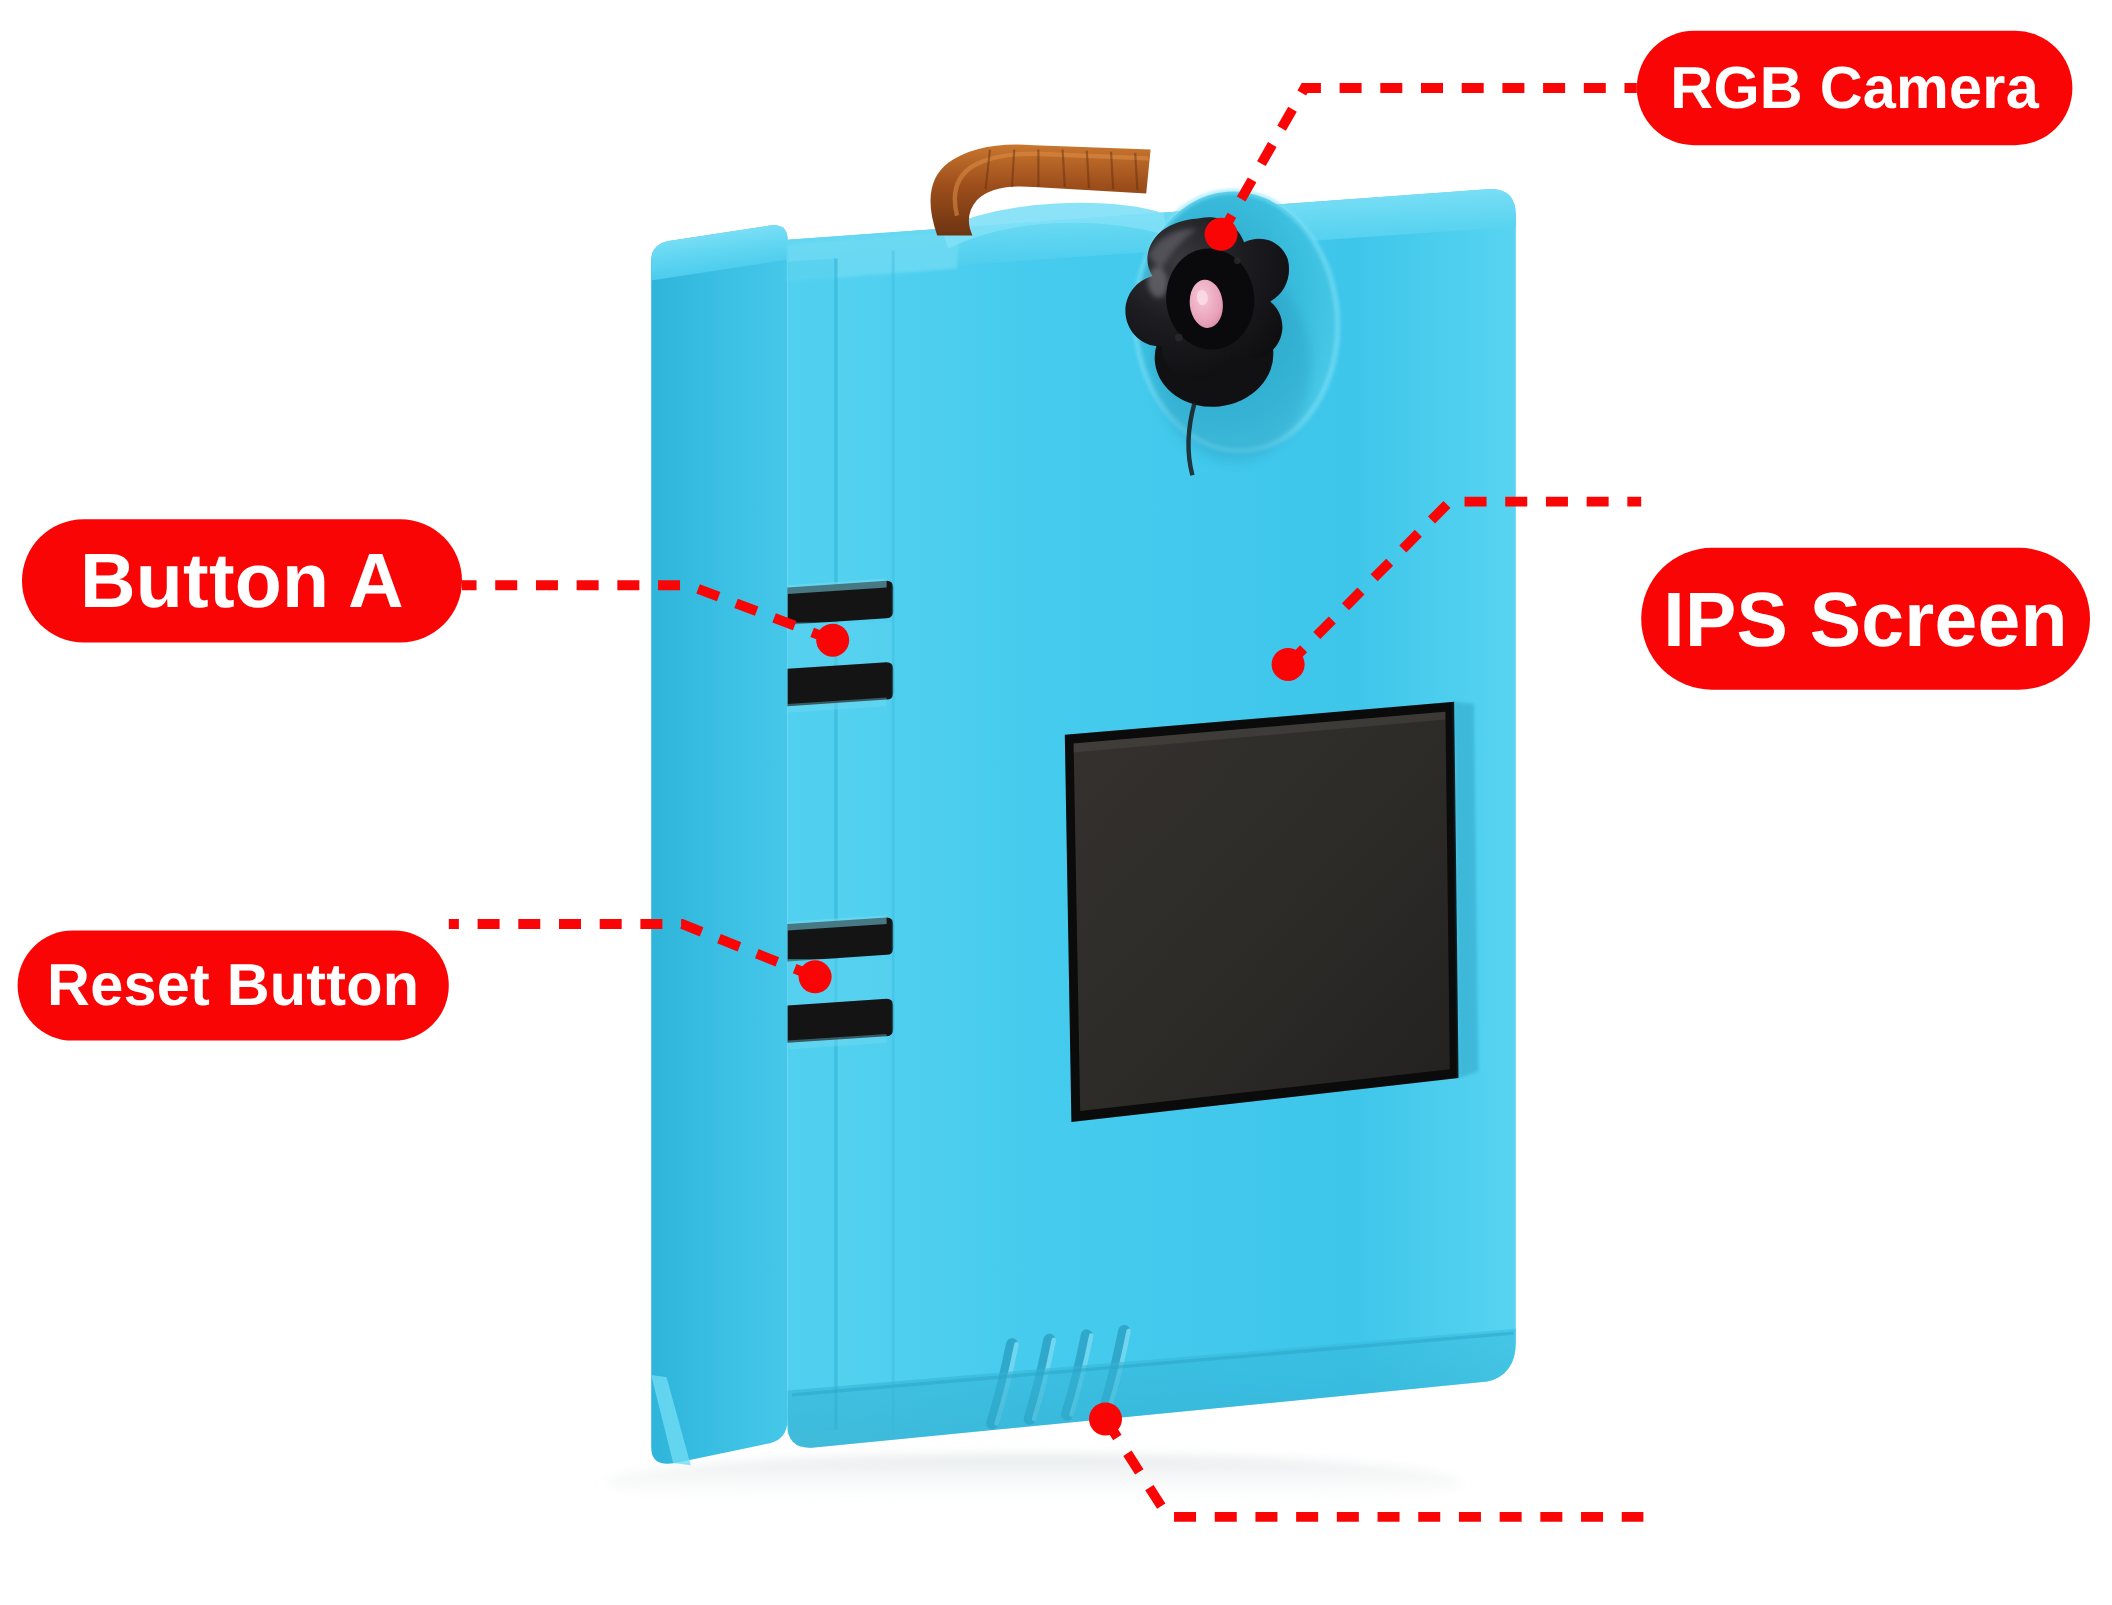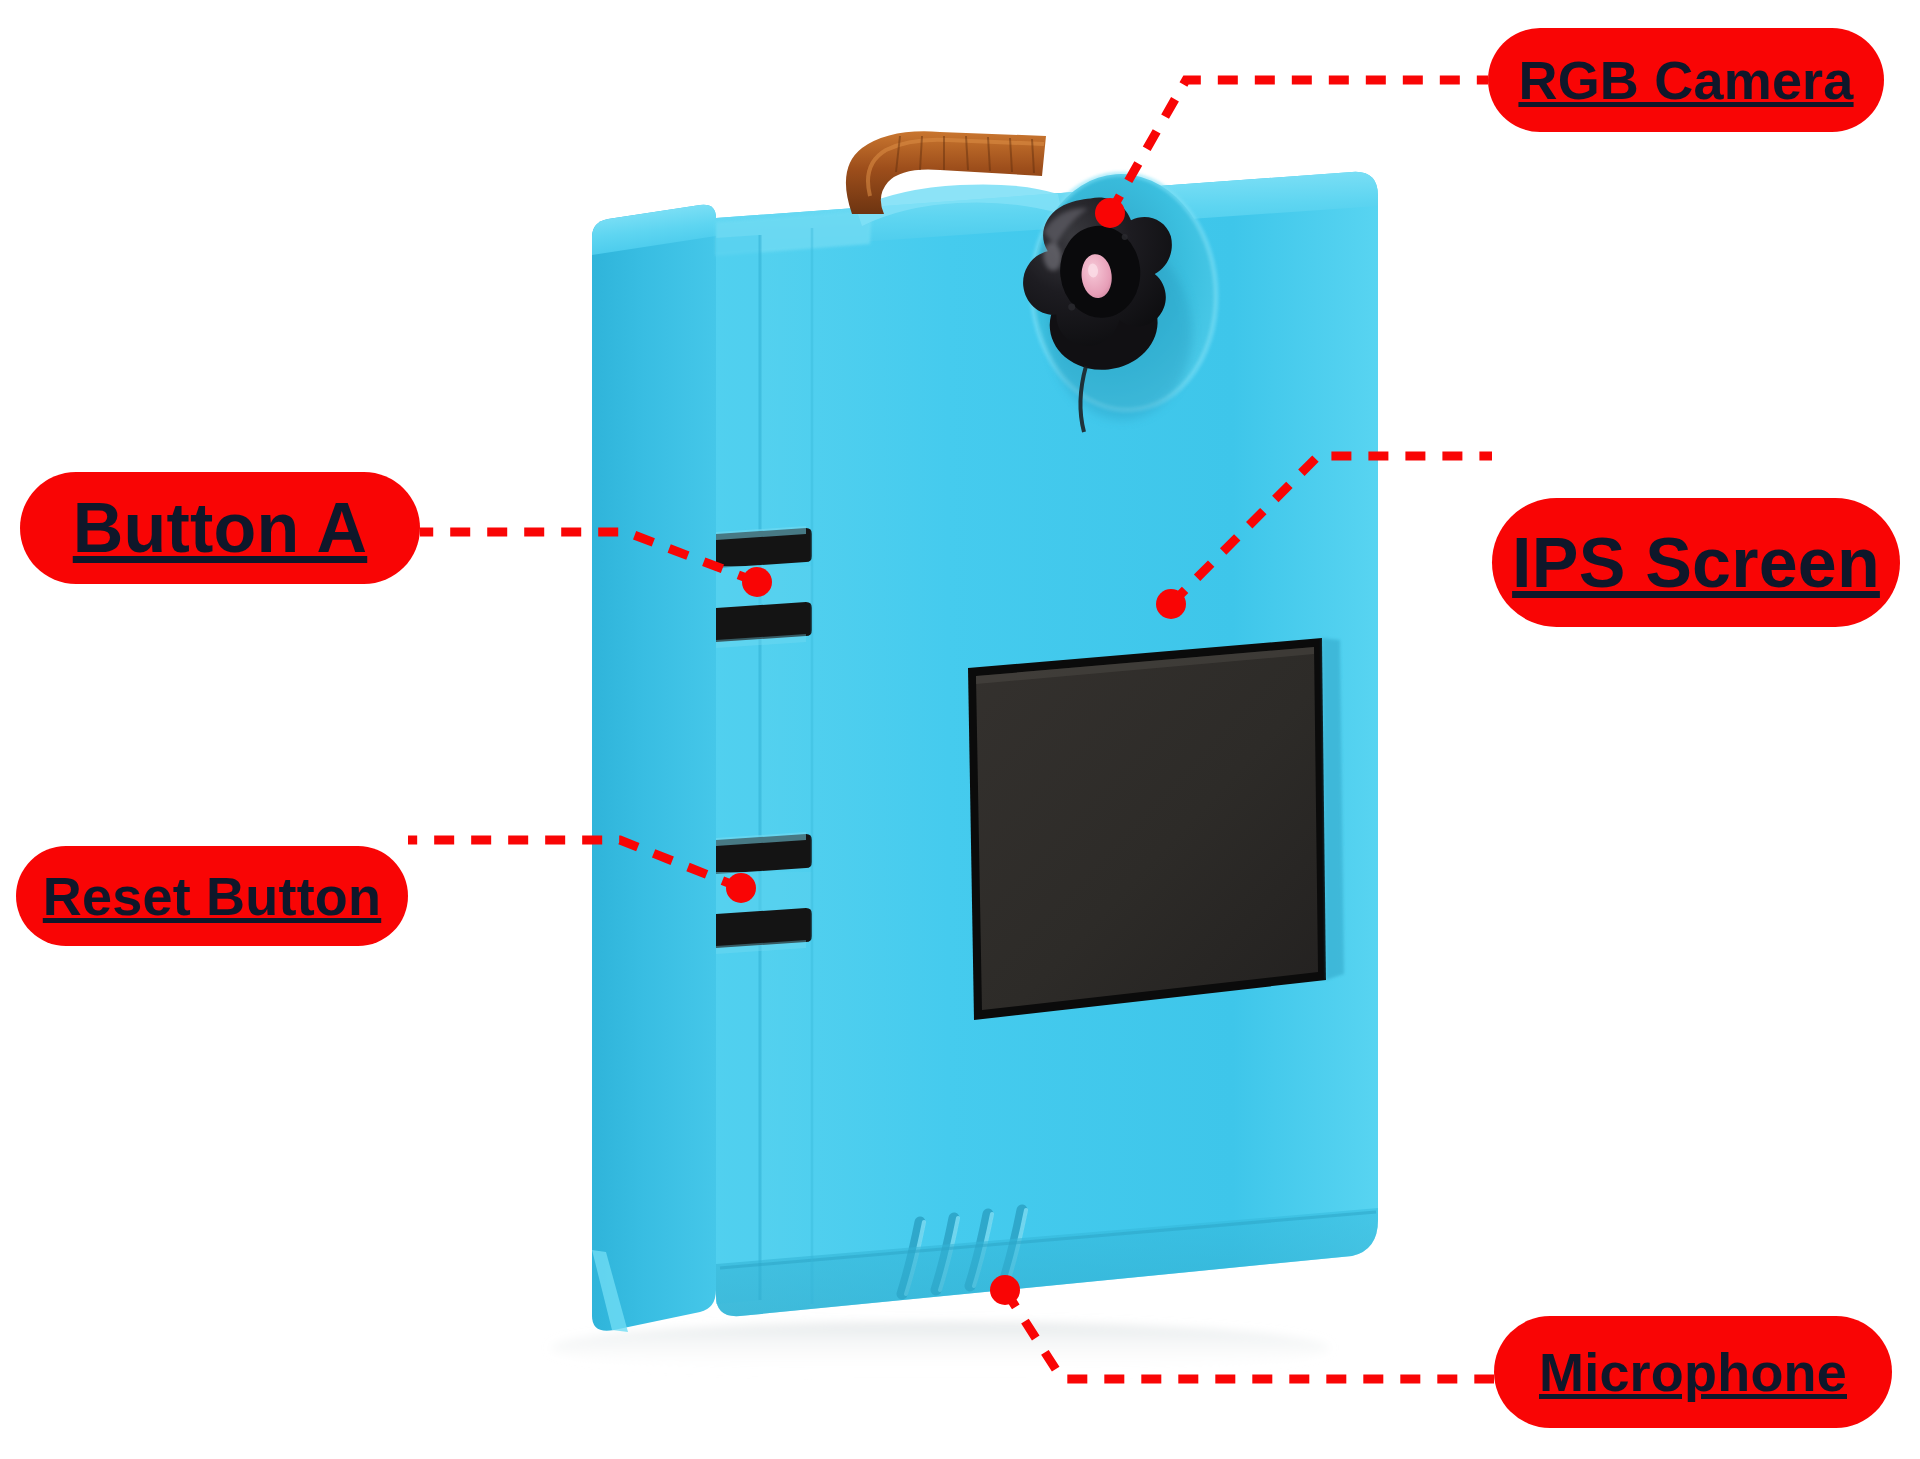--- a/index.html
+++ b/index.html
@@ -4,28 +4,27 @@
 <style>
   html,body{margin:0;padding:0;background:#ffffff;}
   body{width:1920px;height:1459px;overflow:hidden;
        font-family:"Liberation Sans","DejaVu Sans",sans-serif;}
   #stage{position:relative;width:1920px;height:1459px;background:#ffffff;}
   #scene{position:absolute;inset:0;}
   .callout{
     position:absolute;
     display:flex;align-items:center;justify-content:center;
     background:#f90505;
-    color:#0f172a;
+    color:#ffffff;
     border-radius:999px;
     font-weight:700;
     letter-spacing:.2px;
     white-space:nowrap;
     box-sizing:border-box;
     line-height:1;
-    text-decoration:underline;
   }
   .callout.lbl-rgb       { left:1488px; top:28px;   width:396px; height:104px; font-size:54px; }
   .callout.lbl-ips       { left:1492px; top:498px;  width:408px; height:129px; font-size:70px; }
   .callout.lbl-btna      { left:20px;   top:472px;  width:400px; height:112px; font-size:70px; }
   .callout.lbl-reset     { left:16px;   top:846px;  width:392px; height:100px; font-size:54px; }
   .callout.lbl-mic       { left:1494px; top:1316px; width:398px; height:112px; font-size:54px; }
 </style>
 </head>
 <body>
 
@@ -260,15 +259,14 @@
       <circle cx="757" cy="582" r="15"></circle>
       <circle cx="741" cy="888" r="15"></circle>
       <circle cx="1005" cy="1290" r="15"></circle>
     </g>
   </svg>
 
   <div class="callout lbl-rgb">RGB Camera</div>
   <div class="callout lbl-ips">IPS Screen</div>
   <div class="callout lbl-btna">Button A</div>
   <div class="callout lbl-reset">Reset Button</div>
-  <div class="callout lbl-mic">Microphone</div>
 
 </div>
 
 </body></html>

